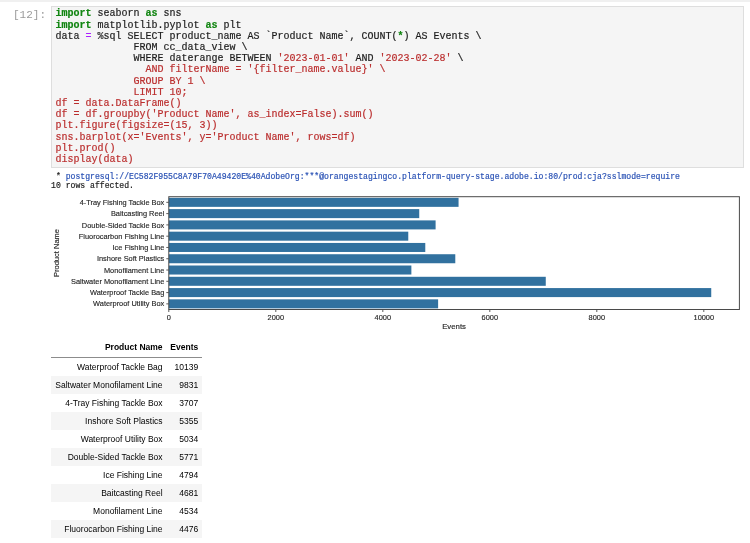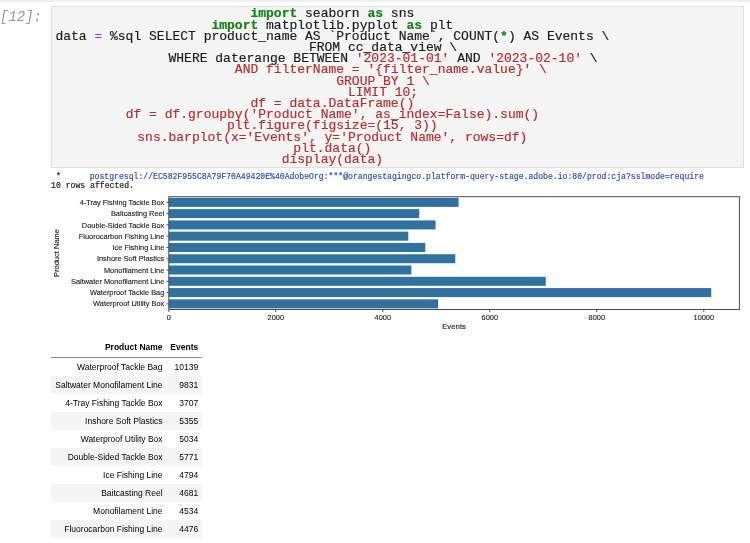--- a/index.html
+++ b/index.html
@@ -1,48 +1,48 @@
 <!DOCTYPE html>
 <html><head><meta charset="utf-8">
 <style>
 html,body{margin:0;padding:0;background:#fff;}
 body{width:750px;height:543px;position:relative;font-family:"Liberation Sans",sans-serif;overflow:hidden;filter:blur(0px);}
 #topbar{position:absolute;left:0;top:0;width:750px;height:1.5px;background:#f0f0f0;}
 #cell{position:absolute;left:51px;top:5.6px;width:691px;height:160.2px;background:#f5f5f5;border:0.8px solid #dedede;}
-#prompt{position:absolute;left:0;top:9.1px;width:46px;font-family:"Liberation Mono",monospace;font-size:14px;color:#9a9a9a;font-style:italic;}
-pre.code{margin:0;position:absolute;left:55.4px;top:8.3px;font-family:"Liberation Mono",monospace;font-size:13px;line-height:11.2px;color:#1c1c1c;text-align:center;-webkit-text-stroke:0.18px currentColor;}
+#prompt{position:absolute;left:0;top:9.1px;width:46px;text-align:right;font-family:"Liberation Mono",monospace;font-size:11px;color:#9a9a9a;}
+pre.code{margin:0;position:absolute;left:55.4px;top:8.3px;font-family:"Liberation Mono",monospace;font-size:10px;line-height:11.2px;color:#1c1c1c;-webkit-text-stroke:0.18px currentColor;}
 pre.code .k{color:#118511;font-weight:bold;}
 pre.code .o{color:#AA22FF;}
 pre.code .s{color:#bb2e2e;}
 #out1{position:absolute;left:51px;top:171.5px;font-family:"Liberation Mono",monospace;font-size:8.15px;line-height:9.6px;color:#1c1c1c;white-space:pre;-webkit-text-stroke:0.18px currentColor;}
-#out1 .u{color:#2a52b5;margin-left:24px;}
+#out1 .u{color:#2a52b5;}
 table.df{position:absolute;left:51.3px;top:337.5px;border-collapse:collapse;font-size:8.5px;color:#000;white-space:nowrap;}
 table.df th{font-weight:bold;height:19.5px;border-bottom:1px solid #8c8c8c;text-align:right;padding:0 3.8px 0 4px;vertical-align:middle;}
 table.df td{height:18px;text-align:right;padding:0 3.8px 0 4px;vertical-align:middle;}
 table.df .c1{width:106.2px;}
 table.df .c2{width:27.2px;}
 table.df tr.odd{background:#f5f5f5;}
 </style></head>
 <body>
 <div id="topbar"></div>
 <div id="cell"></div>
 <div id="prompt">[12]:</div>
 <pre class="code"><span class="k">import</span> seaborn <span class="k">as</span> sns
 <span class="k">import</span> matplotlib.pyplot <span class="k">as</span> plt
 data <span class="o">=</span> %sql SELECT product_name AS `Product Name`, COUNT(<span class="k">*</span>) AS Events \
              FROM cc_data_view \
-             WHERE daterange BETWEEN <span class="s">'2023-01-01'</span> AND <span class="s">'2023-02-10'</span> \
+             WHERE daterange BETWEEN <span class="s">'2023-01-01'</span> AND <span class="s">'2023-02-28'</span> \
 <span class="s">               AND filterName = '{filter_name.value}' \</span>
 <span class="s">             GROUP BY 1 \</span>
 <span class="s">             LIMIT 10;</span>
 <span class="s">df = data.DataFrame()</span>
 <span class="s">df = df.groupby('Product Name', as_index=False).sum()</span>
 <span class="s">plt.figure(figsize=(15, 3))</span>
 <span class="s">sns.barplot(x='Events', y='Product Name', rows=df)</span>
-<span class="s">plt.data()</span>
+<span class="s">plt.prod()</span>
 <span class="s">display(data)</span></pre>
 <div id="out1"> * <span class="u">postgresql://EC582F955C8A79F70A49420E%40AdobeOrg:***@orangestagingco.platform-query-stage.adobe.io:80/prod:cja?sslmode=require</span>
 10 rows affected.</div>
 <svg style="position:absolute;left:0px;top:188px" width="750" height="146" viewBox="0 0 750 146">
 <rect x="168.8" y="9.83" width="289.76" height="9.02" fill="#31719f"></rect>
 <rect x="168.8" y="21.11" width="250.43" height="9.02" fill="#31719f"></rect>
 <rect x="168.8" y="32.39" width="266.80" height="9.02" fill="#31719f"></rect>
 <rect x="168.8" y="43.67" width="239.47" height="9.02" fill="#31719f"></rect>
 <rect x="168.8" y="54.95" width="256.48" height="9.02" fill="#31719f"></rect>
 <rect x="168.8" y="66.23" width="286.49" height="9.02" fill="#31719f"></rect>

